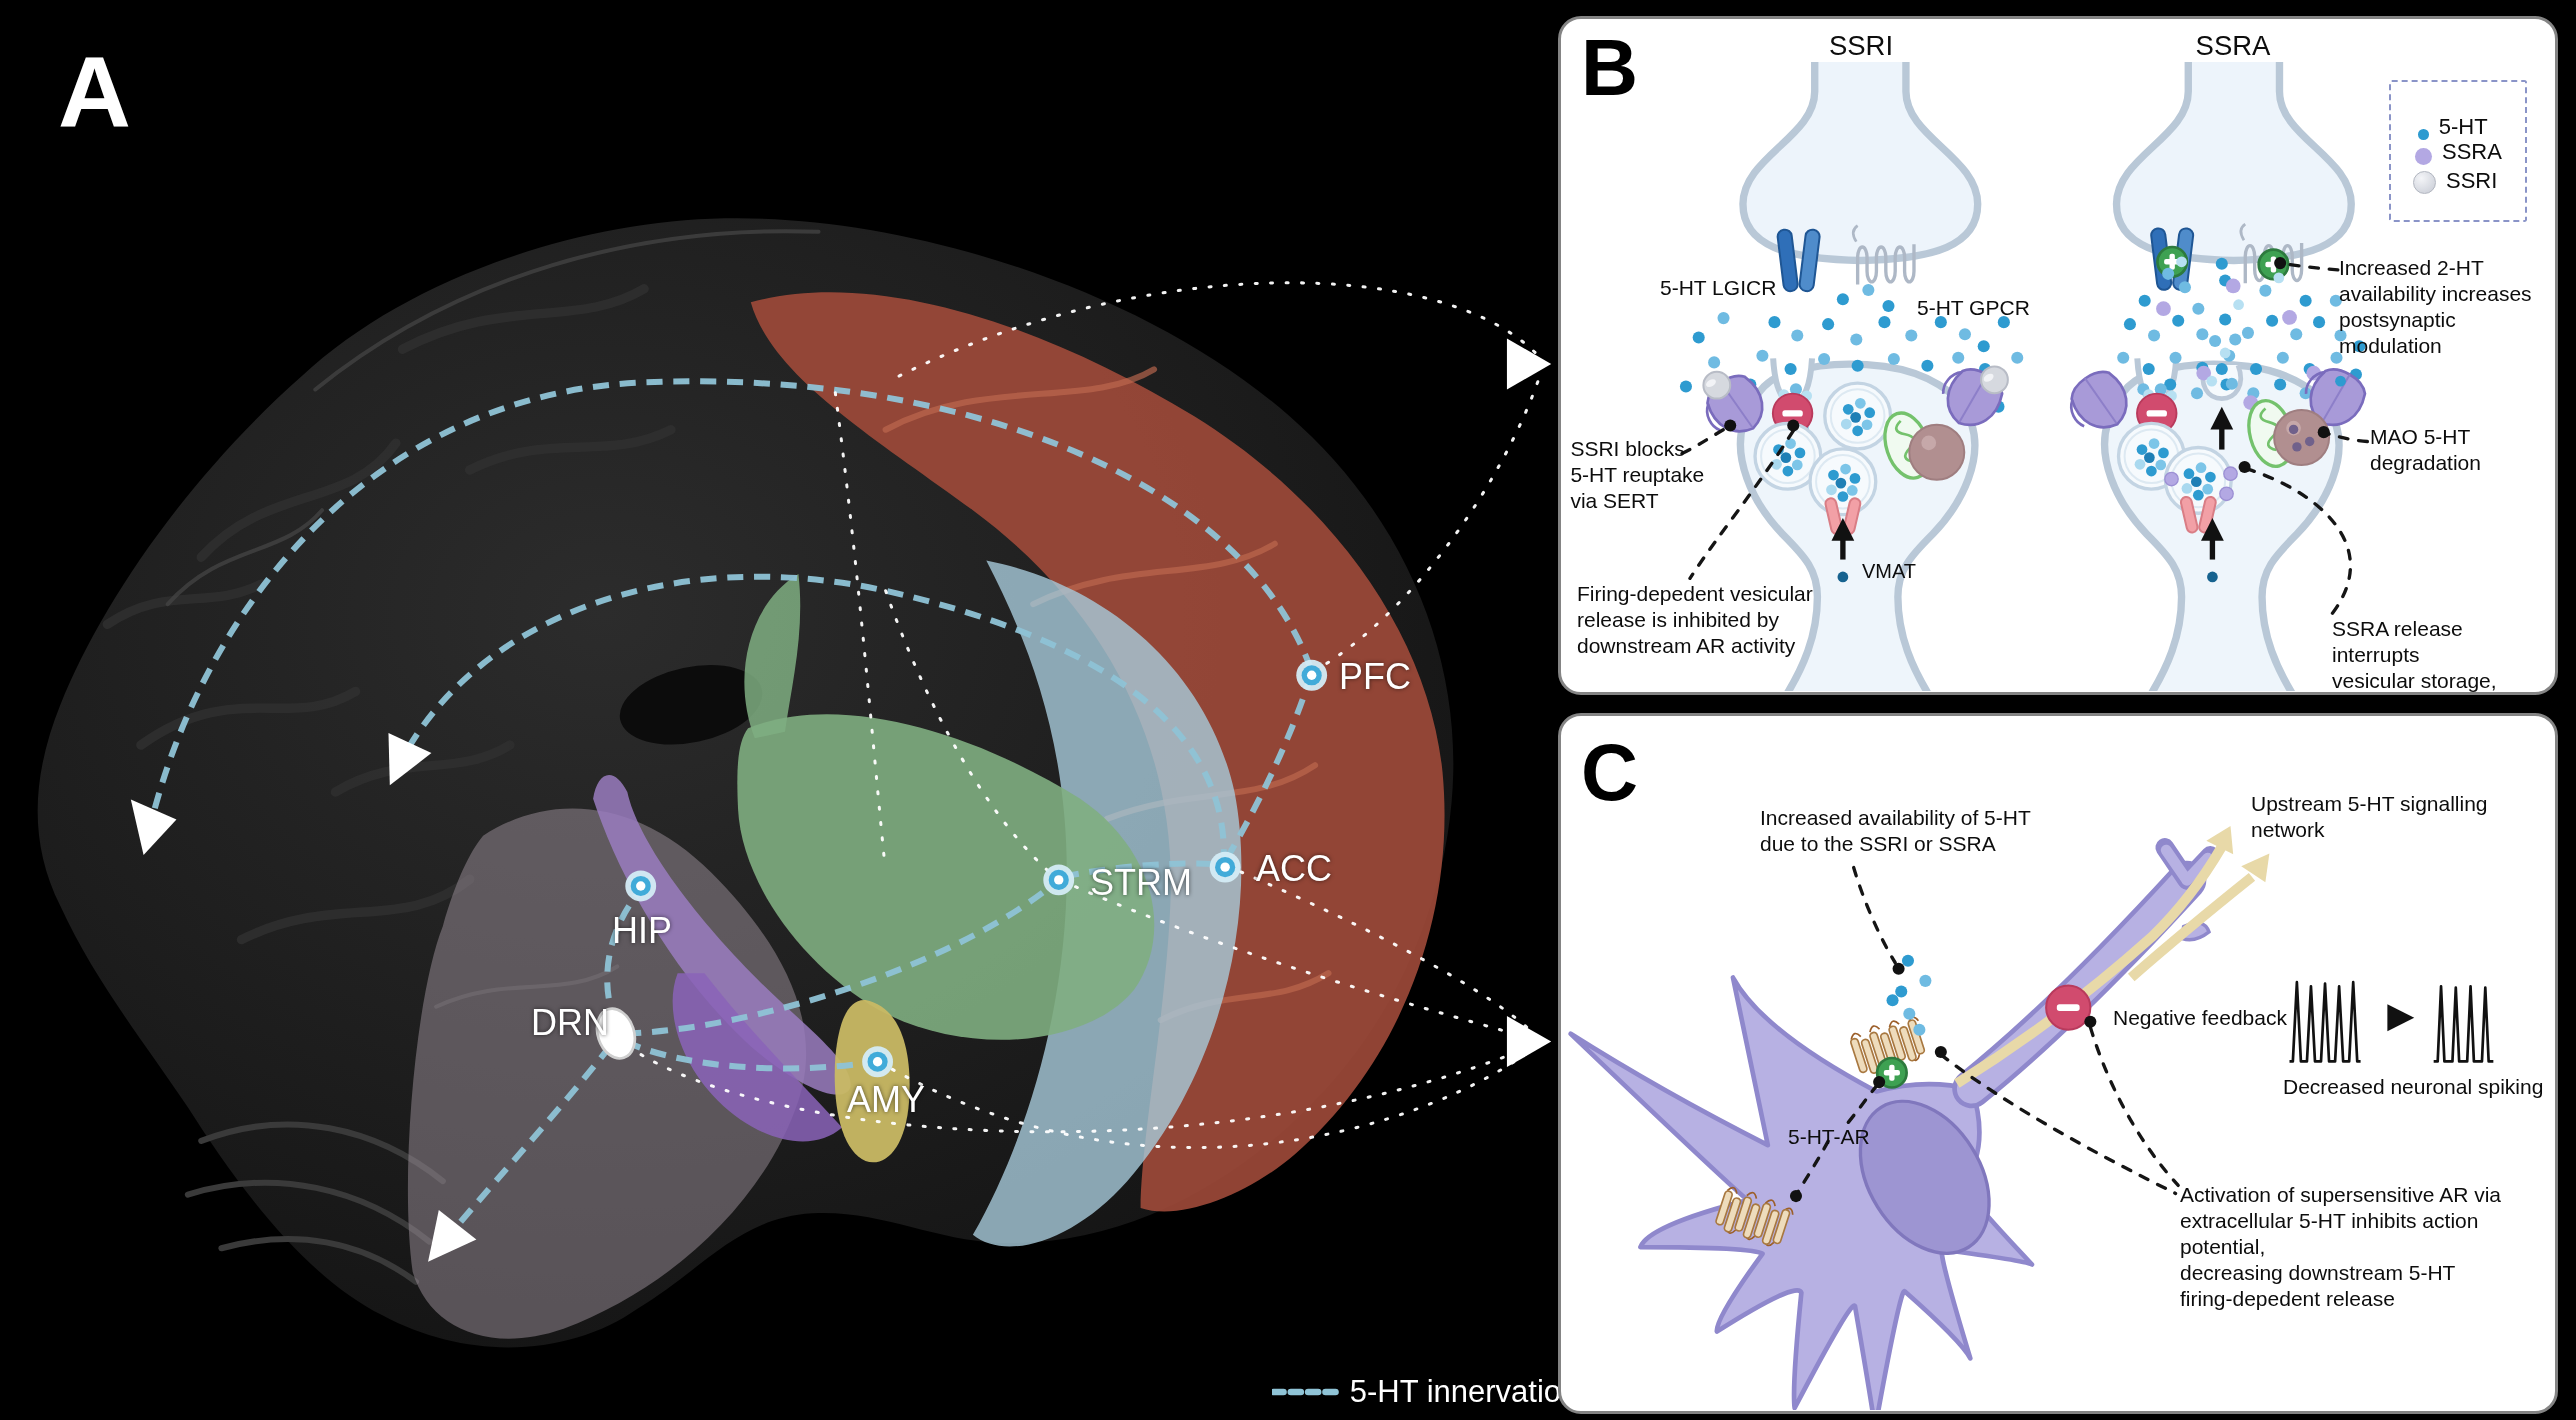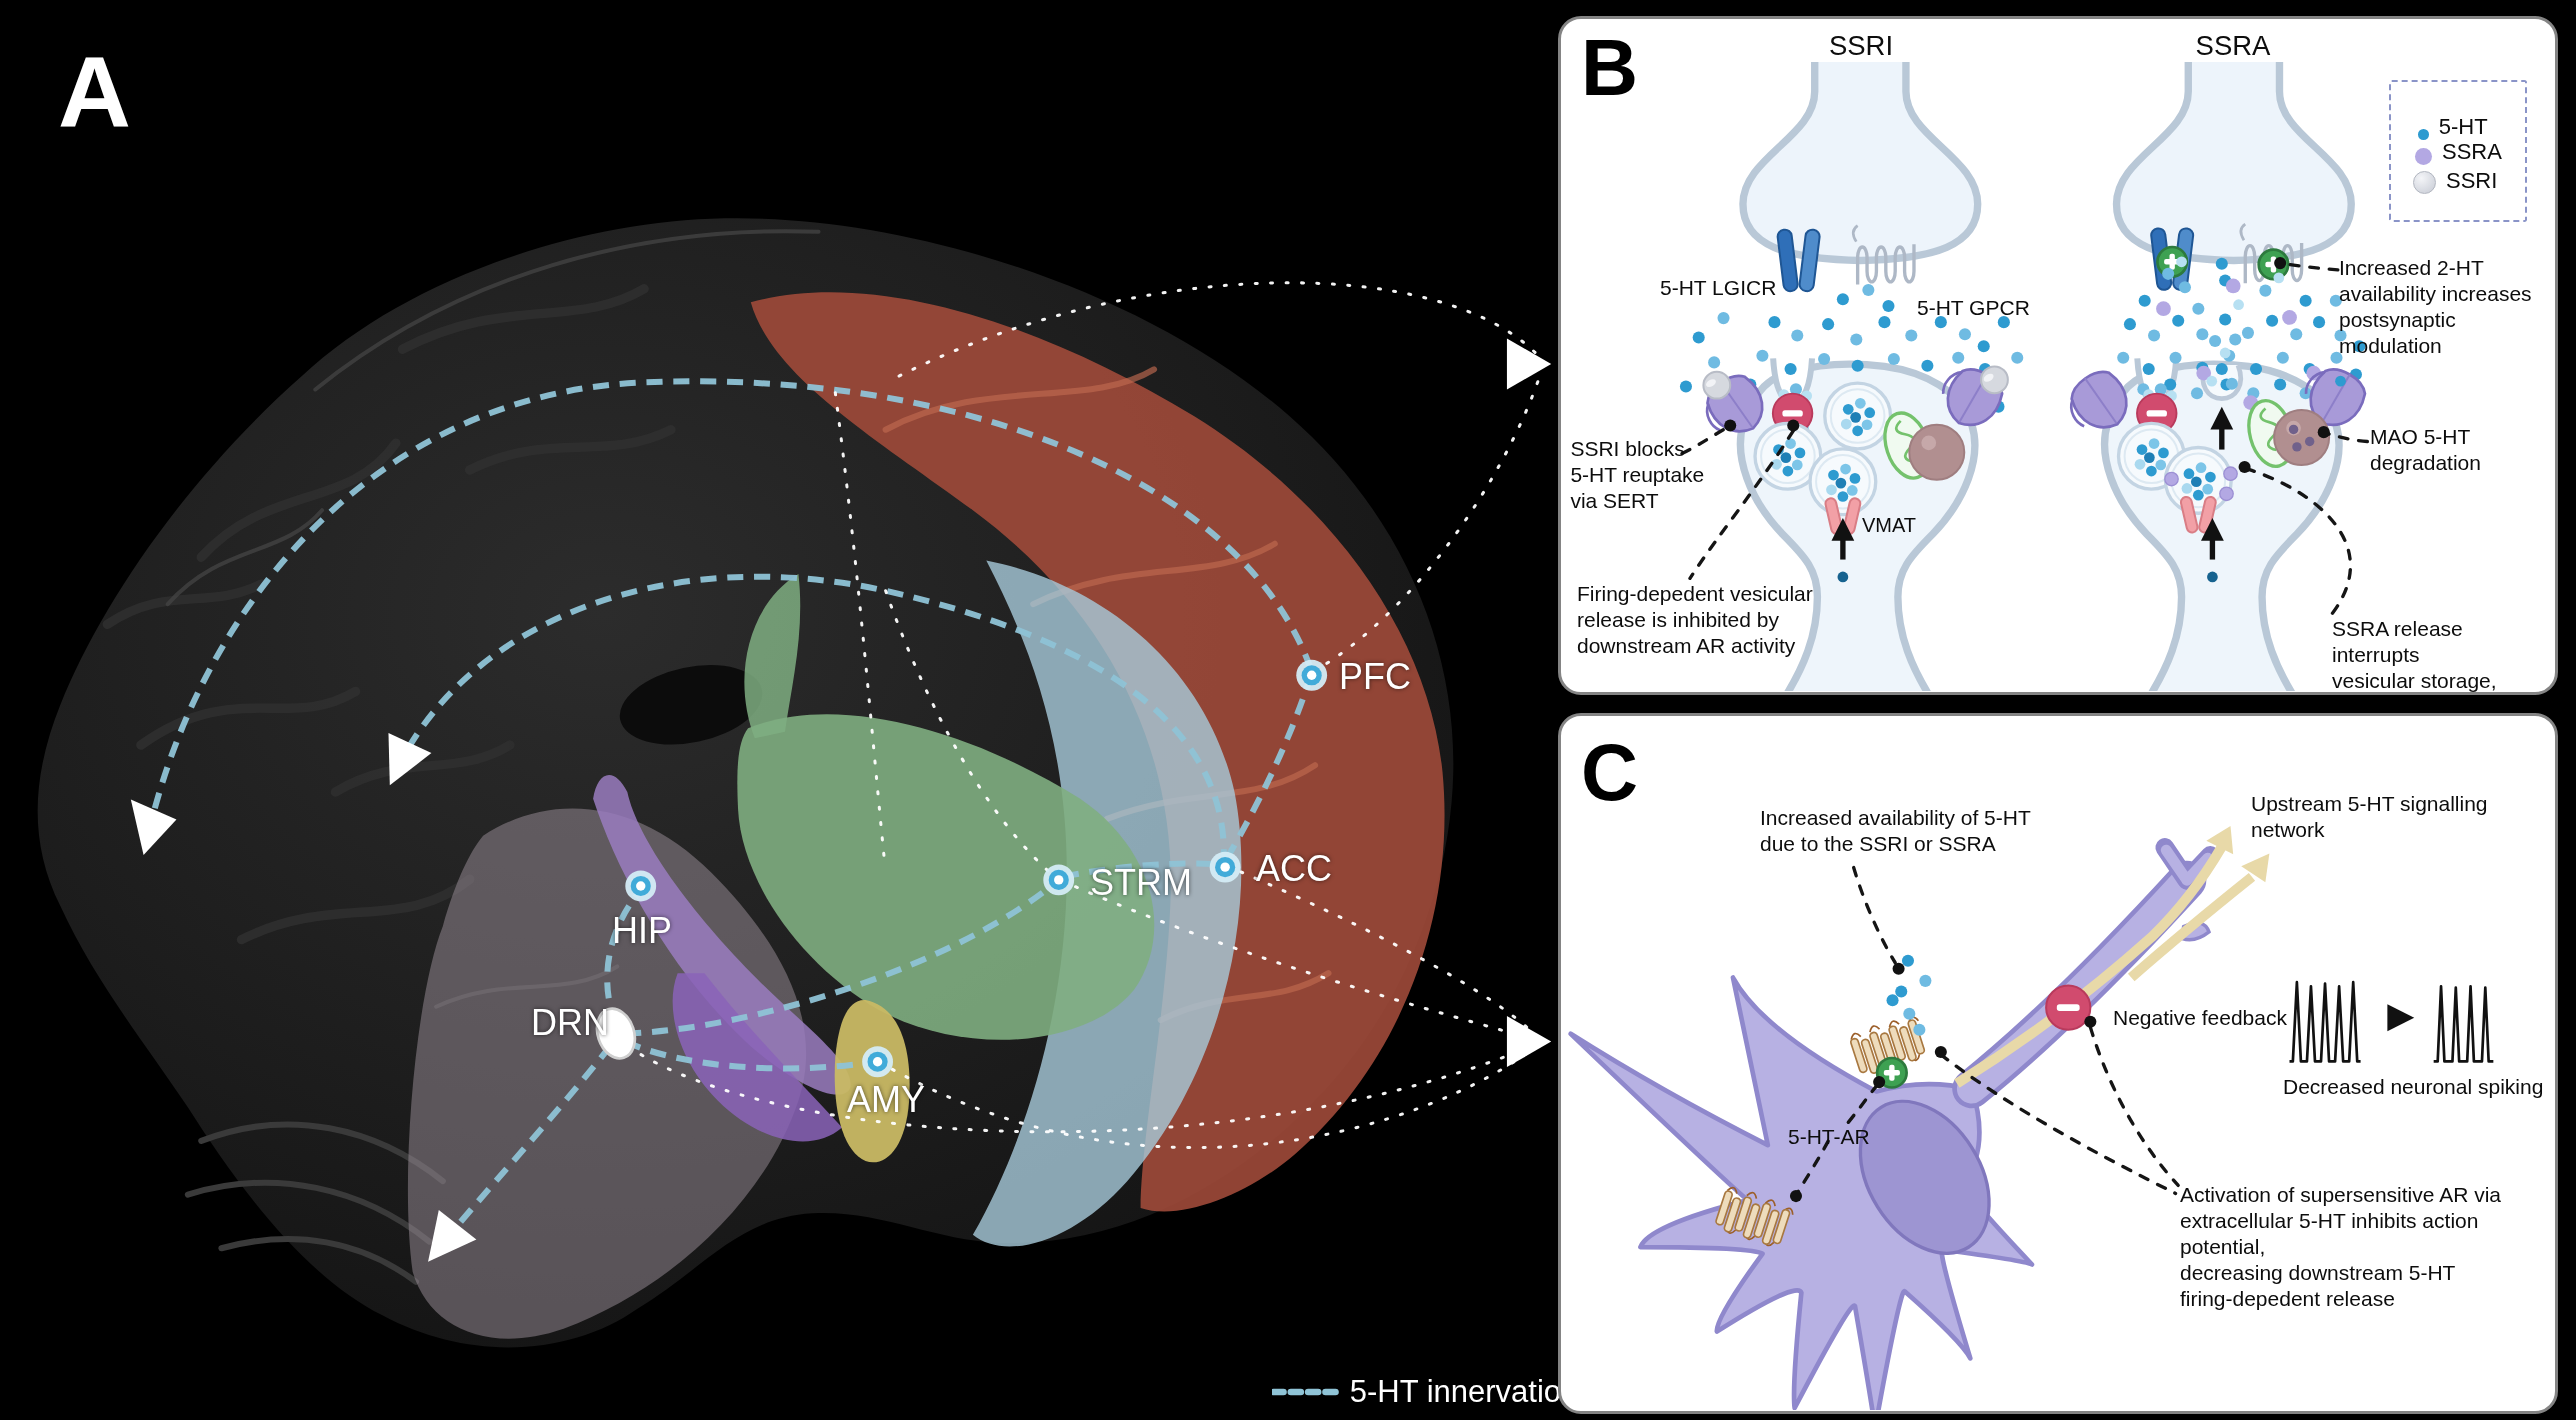--- a/index.html
+++ b/index.html
@@ -17,21 +17,21 @@
   .rlabel{position:absolute;font-size:36px;color:#fff;text-shadow:0 0 4px rgba(0,0,0,.6);}
   .legendbox{position:absolute;left:828px;top:61px;width:138px;height:142px;
              border:2.7px dashed #8a94c8;border-radius:2.7px;box-sizing:border-box;}
   .lrow{position:absolute;display:flex;align-items:flex-end;gap:10px;font-size:22px;color:#0d0d0d;}
   .ld{border-radius:50%;flex:0 0 auto;}
   .ld-ht{width:10.7px;height:10.7px;background:#2e9bd0;}
   .ld-ssra{width:17px;height:17px;background:#b3a8e3;}
   .ld-ssri{width:21px;height:21px;background:radial-gradient(circle at 35% 30%,#f4f5f8,#c6cad4);border:0.7px solid #b2b6c0;}
   .alegend{position:absolute;left:1272px;top:1374px;display:flex;align-items:center;gap:10.7px;
            color:#fff;font-size:31px;}
-  .vmatlab{position:absolute;font-size:20px;color:#0d0d0d;}
+  .vmatlab{position:absolute;font-size:20px;color:#0d0d0d;margin-top:46px;}
 </style>
 </head>
 <body>
 
 <div class="stage">
 
   <svg class="abs" style="left:0;top:0" width="1570" height="1421" viewBox="0 0 2340 2117">
     <defs>
       <g id="marker">
         <circle r="23" fill="#d4ecf6" opacity="0.95"></circle>

